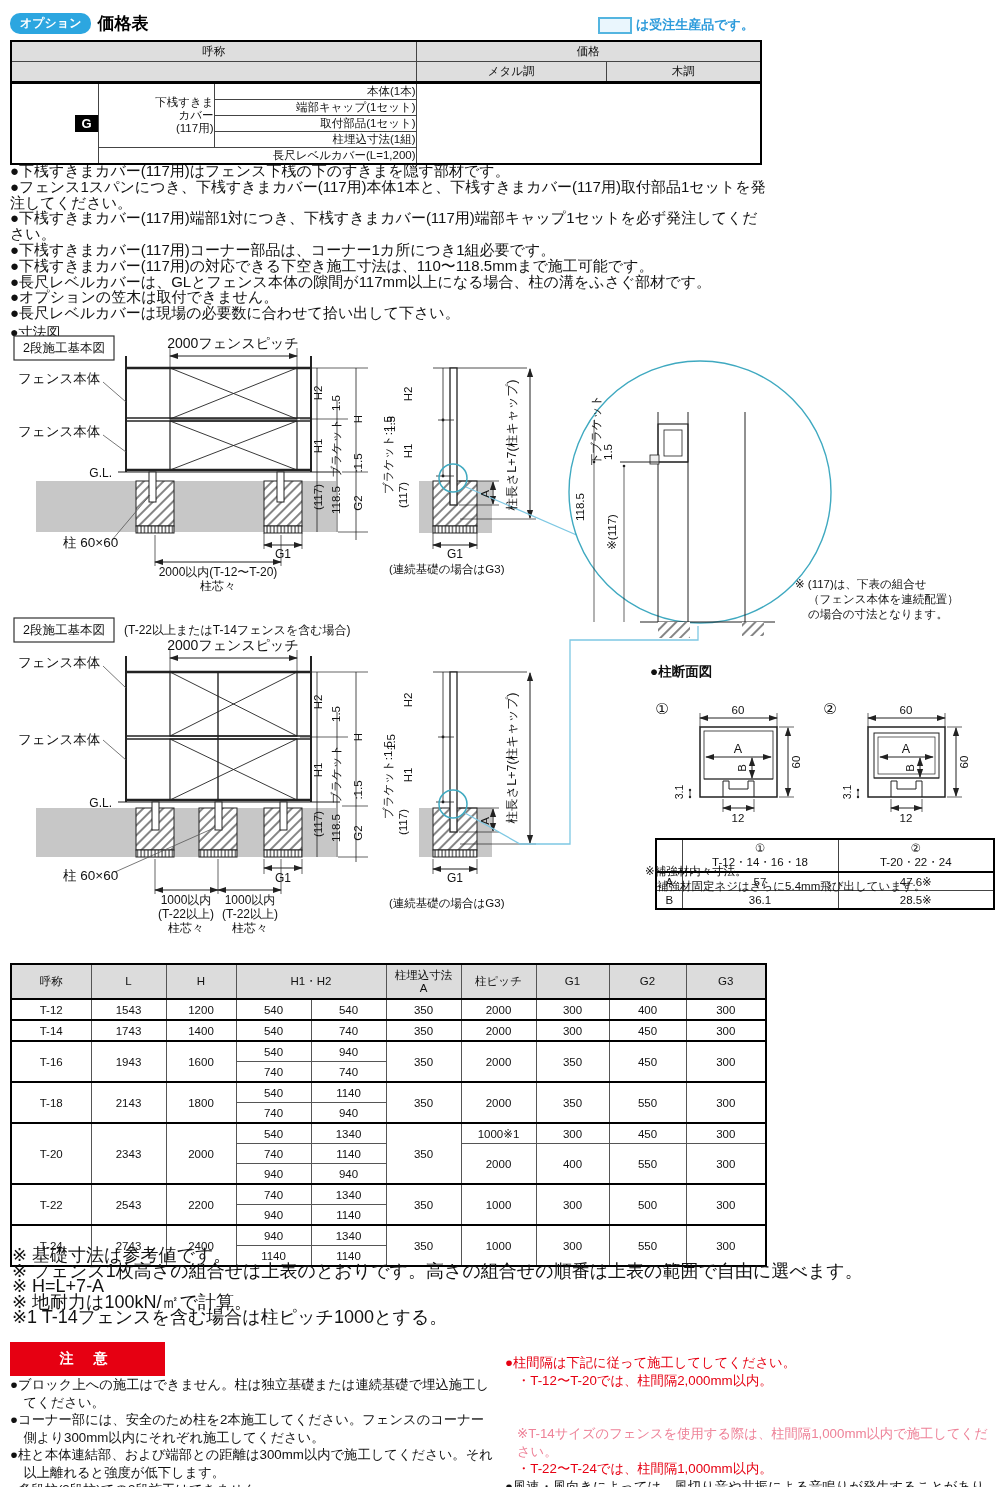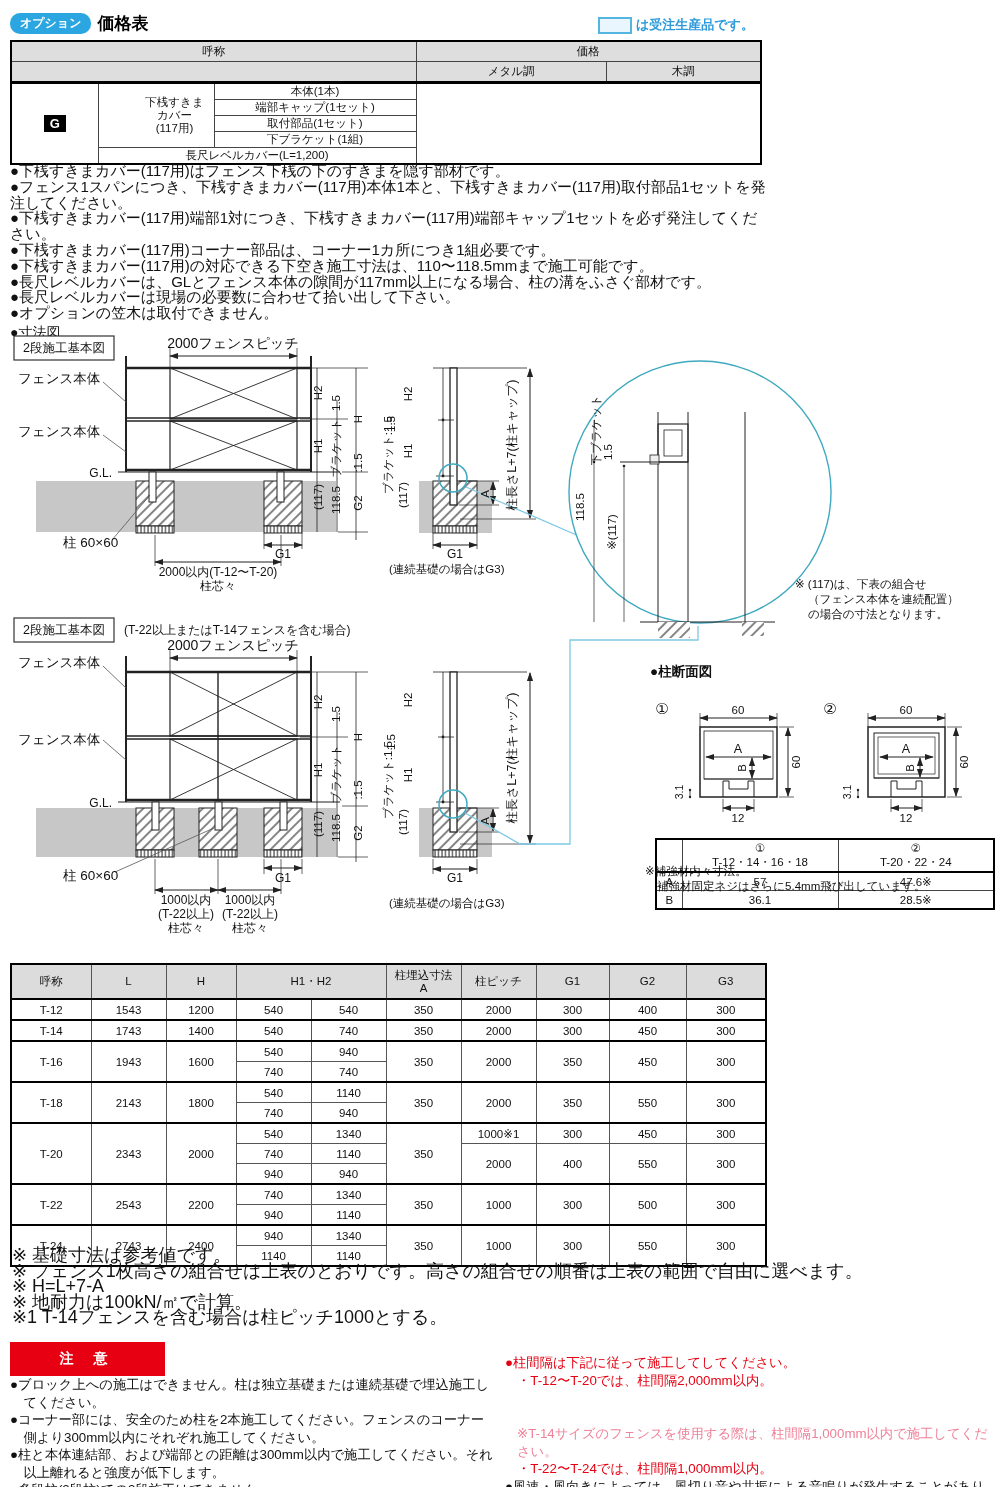--- a/index.html
+++ b/index.html
@@ -13,21 +13,21 @@
   .order{position:absolute;left:598px;top:16px;display:flex;align-items:center;justify-content:center;}
   .swatch{display:inline-block;width:30px;height:13px;background:#EAF6FD;border:2px solid #54B5E0;margin-right:4px;}
   .ordertext{color:#2D9BDB;font-size:13px;font-weight:bold;}
   
   table{border-collapse:collapse;}
   .price{position:absolute;left:10px;top:40px;width:750px;font-size:11.5px;table-layout:fixed;background:#fff;}
   .price th,.price td{border:1px solid #444;text-align:center;padding:0;}
   .price{border:2px solid #000;}
   .price th{background:#DEDEDE;font-weight:normal;height:19px;}
   .price .ph2 th{border-bottom:3px solid #000;}
-  .price td{height:15px;}
+  .price td{height:15px;text-align:right;}
   .gbox{display:inline-block;background:#000;color:#fff;font-weight:bold;font-size:13px;padding:0 6px;line-height:17px;}
   .group div{line-height:13px;padding-left:37px;}
   
   .notes{position:absolute;left:10px;top:163px;width:760px;font-size:15px;}
   .notes div{line-height:15.8px;}
   .dimhead{position:absolute;left:10px;top:298px;font-size:14px;font-weight:normal;margin-top:26px;}
   
   .xtable{position:absolute;left:655px;top:838px;width:338px;font-size:11.5px;table-layout:fixed;border:2px solid #000;background:#fff;}
   .xtable th,.xtable td{border:1px solid #444;text-align:center;padding:0;font-weight:normal;}
   .xtable th{height:31px;border-bottom:2px solid #000;}
@@ -94,37 +94,37 @@
       <td>本体(1本)</td>
       <td rowspan="5" colspan="2"></td>
     </tr>
     <tr>
           <td>端部キャップ(1セット)</td>
         </tr>
     <tr>
           <td>取付部品(1セット)</td>
         </tr>
     <tr>
-          <td>下ブラケット(1組)</td>
+          <td>柱埋込寸法(1組)</td>
         </tr>
     <tr>
           <td colspan="2">長尺レベルカバー(L=1,200)</td>
         </tr>
   </tbody>
     </table>
 
   <div class="notes">
     <div>●下桟すきまカバー(117用)はフェンス下桟の下のすきまを隠す部材です。</div>
     <div>●フェンス1スパンにつき、下桟すきまカバー(117用)本体1本と、下桟すきまカバー(117用)取付部品1セットを発注してください。</div>
     <div>●下桟すきまカバー(117用)端部1対につき、下桟すきまカバー(117用)端部キャップ1セットを必ず発注してください。</div>
     <div>●下桟すきまカバー(117用)コーナー部品は、コーナー1カ所につき1組必要です。</div>
     <div>●下桟すきまカバー(117用)の対応できる下空き施工寸法は、110〜118.5mmまで施工可能です。</div>
     <div>●長尺レベルカバーは、GLとフェンス本体の隙間が117mm以上になる場合、柱の溝をふさぐ部材です。</div>
+    <div>●オプションの笠木は取付できません。</div>
     <div>●長尺レベルカバーは現場の必要数に合わせて拾い出して下さい。</div>
-    <div>●オプションの笠木は取付できません。</div>
   </div>
 
   <div class="dimhead">●寸法図</div>
 
   <svg style="position:absolute;left:0;top:322px;" width="1000" height="638" viewBox="0 322 1000 638">
     <defs>
       <marker id="arr" viewBox="0 0 10 10" markerWidth="9" markerHeight="9" refX="9" refY="5" orient="auto-start-reverse">
           <path d="M0,1.5 L10,5 L0,8.5 z" fill="#222"></path>
         </marker>
       <pattern id="hatch" width="7" height="7" patternUnits="userSpaceOnUse" patternTransform="rotate(45)">

